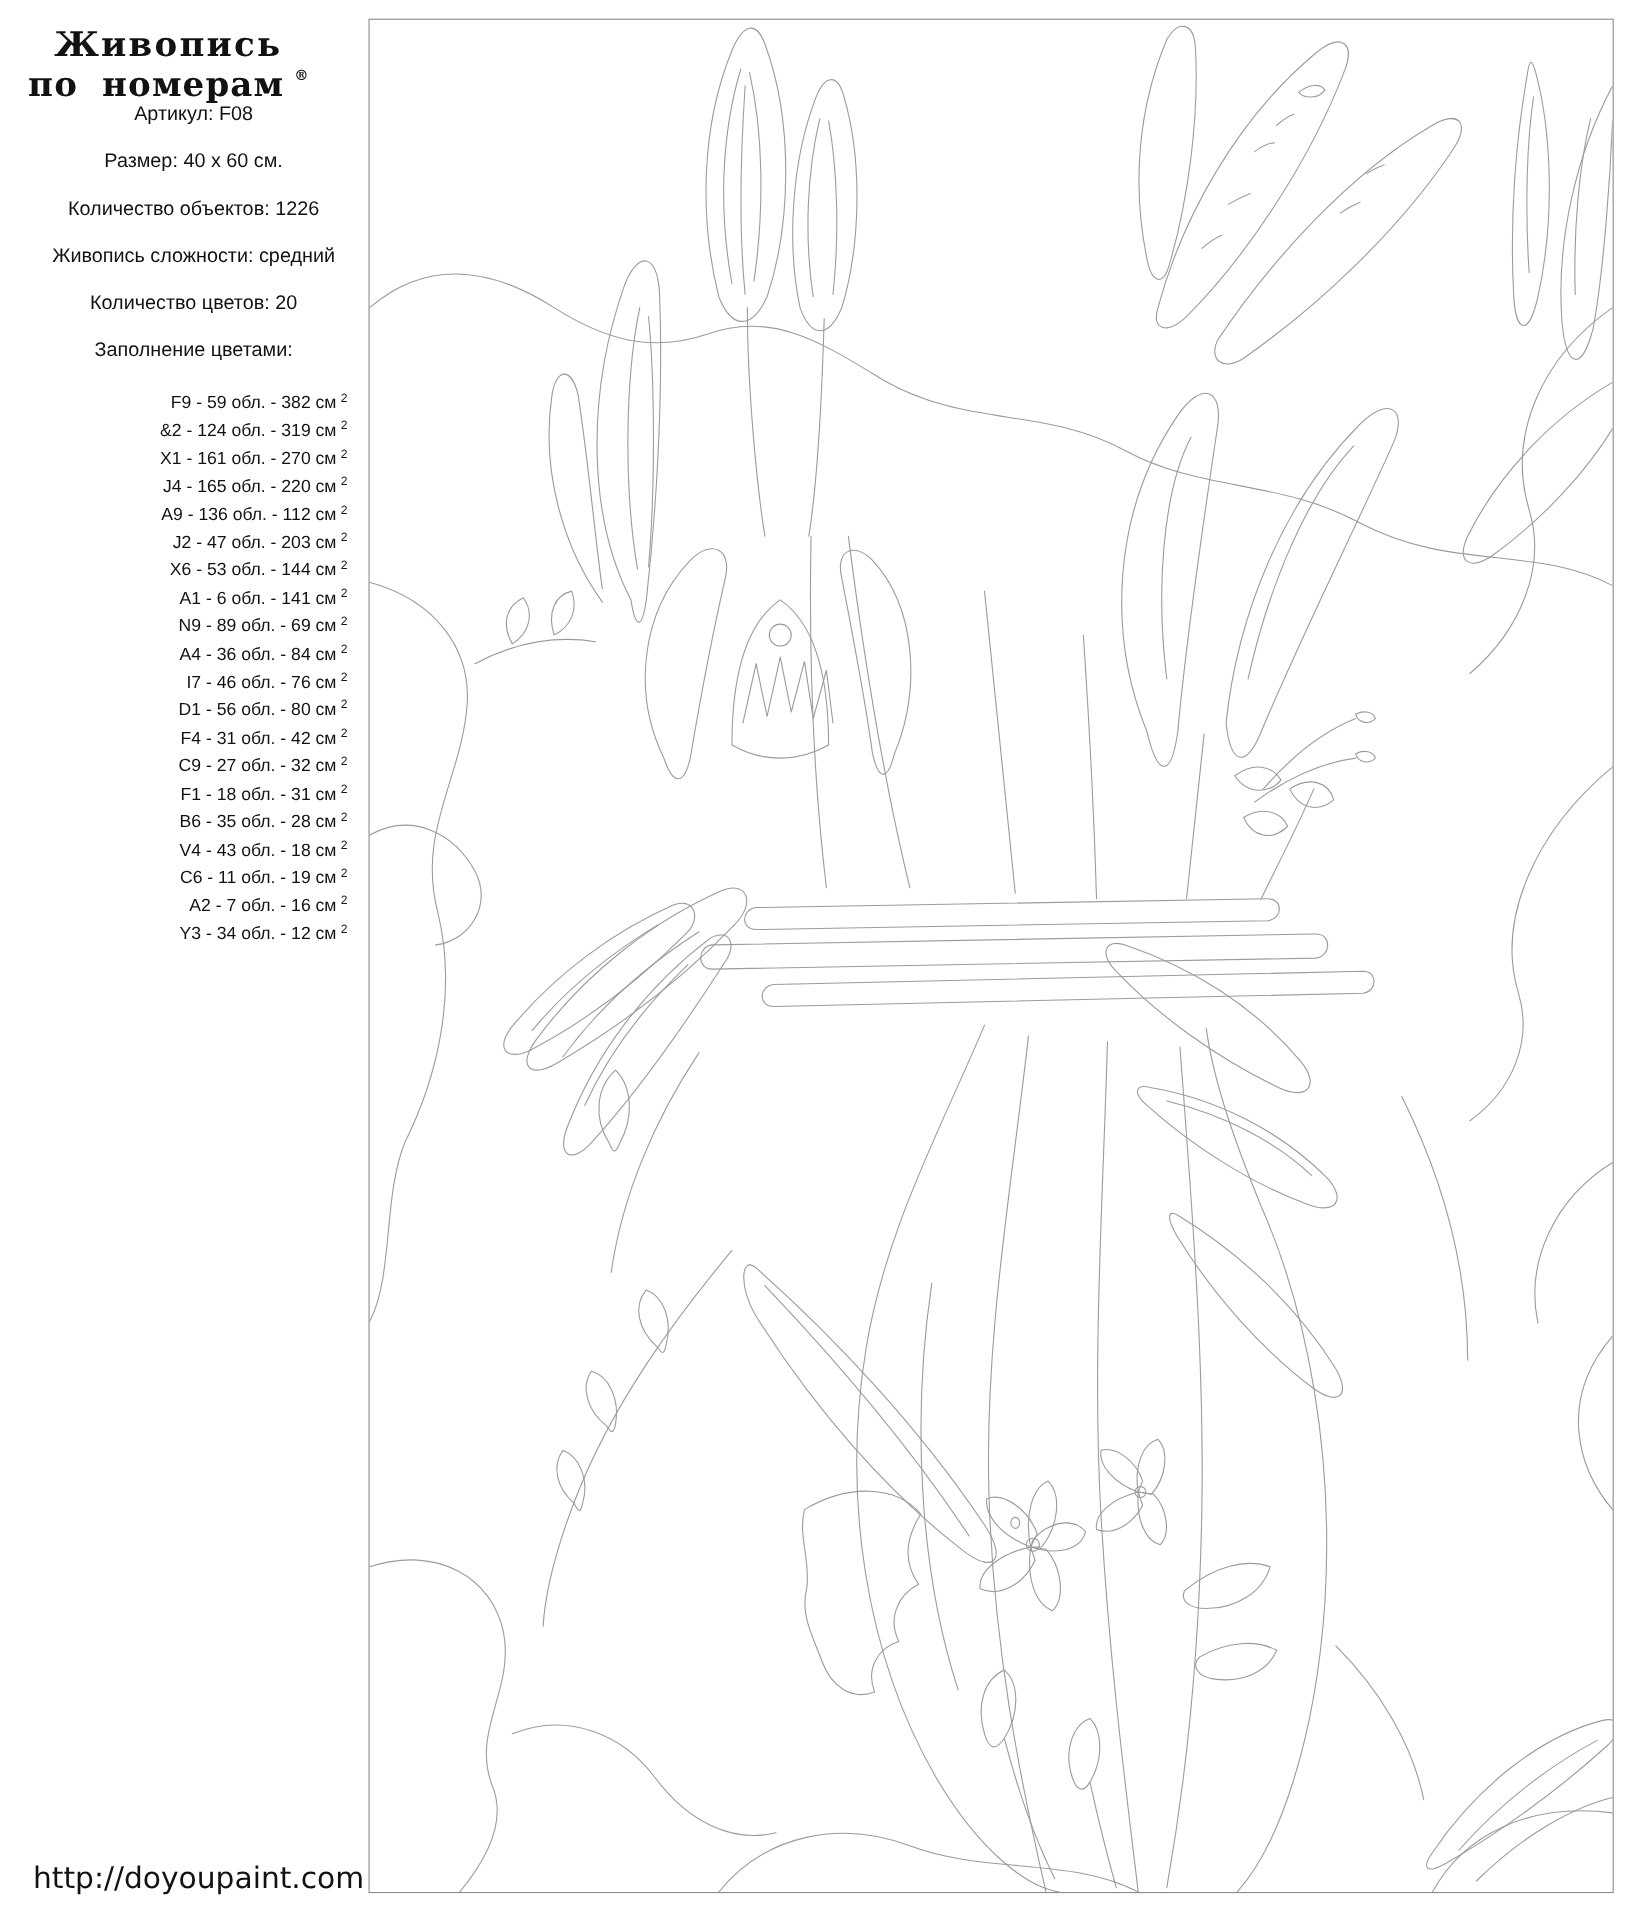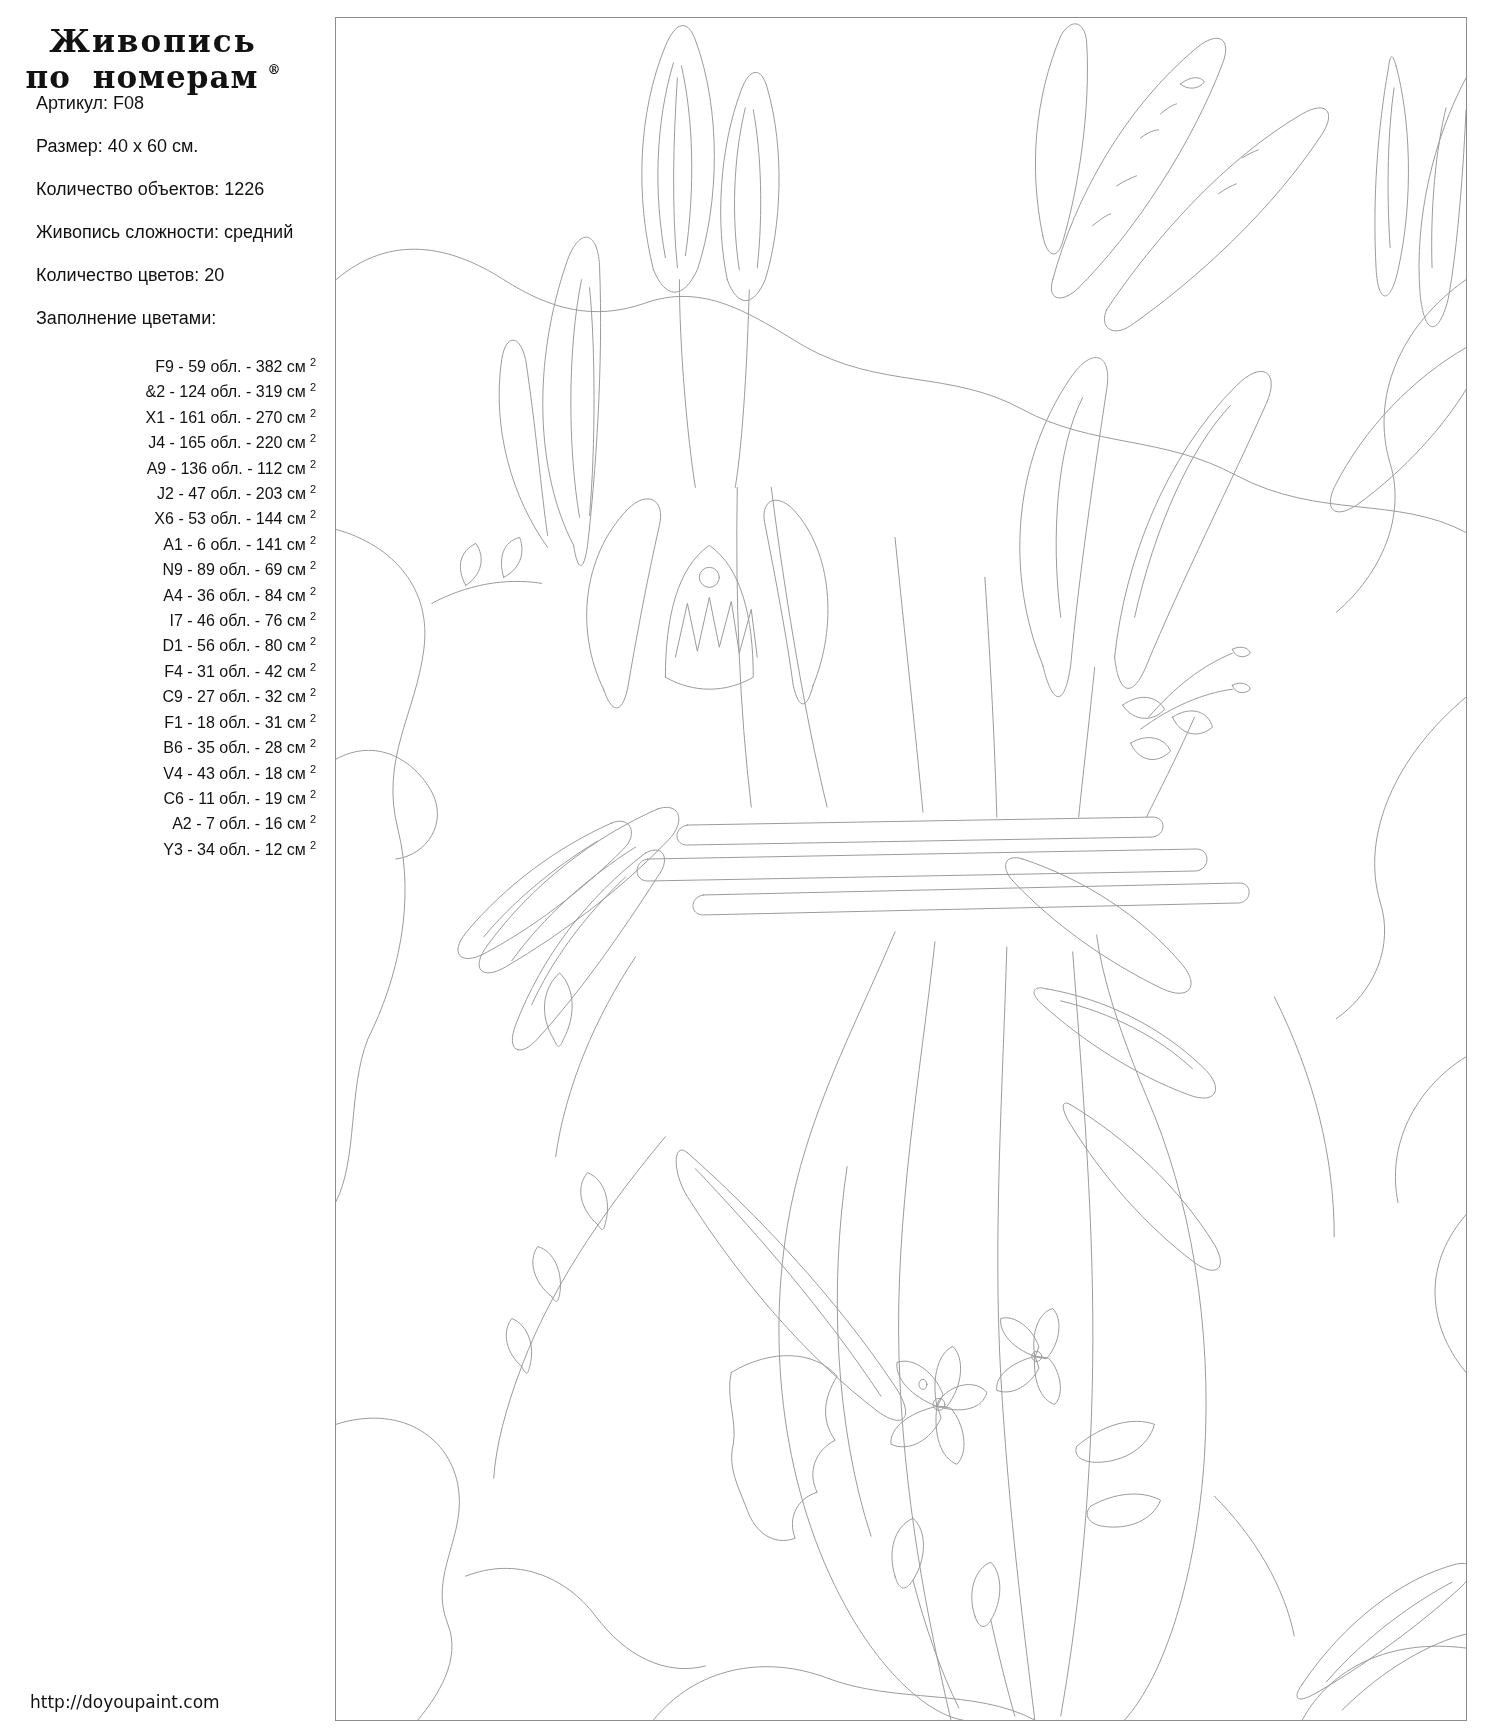--- a/index.html
+++ b/index.html
@@ -8,26 +8,26 @@
     font-family:"Liberation Sans",sans-serif;color:#121212;overflow:hidden;
   }
   
   .brand{
     position:absolute;left:20px;top:10px;width:266px;text-align:center;
     font-family:"DejaVu Serif",serif;font-weight:bold;line-height:1.15;margin-top:14px;
   }
   .brand .line1{font-size:31px;letter-spacing:2px;}
   .brand .line2{font-size:31px;word-spacing:10px;letter-spacing:1px;}
   .brand .reg{font-size:13px;vertical-align:14px;margin-left:9px;letter-spacing:0;}
-  .info{position:absolute;left:36px;top:94px;width:280px;font-size:18px;}
+  .info{position:absolute;left:36px;top:94px;width:280px;font-size:18px;text-align:center;}
   .info p{margin:0 0 25px 0;line-height:18px;}
   .fill-list{position:absolute;left:36px;top:352px;width:280px;font-size:16px;}
   .fill-list .row{line-height:21.4px;white-space:nowrap;text-align:right;}
   .sup{font-size:11px;vertical-align:6px;margin-left:4px;}
-  .footer{position:absolute;left:30px;top:1692px;font-size:17px;font-family:"DejaVu Sans",sans-serif;}
+  .footer{position:absolute;left:30px;top:1692px;font-size:27px;font-family:"DejaVu Sans",sans-serif;}
   
   .canvas{
     position:absolute;left:335px;top:17px;width:1132px;height:1704px;
     border:1px solid #8c8c8c;box-sizing:border-box;background:#fff;
   }
   .canvas svg{display:block;width:100%;height:100%;}
   .canvas path, .canvas circle, .canvas ellipse, .canvas polyline{
     fill:none;stroke-width:1;stroke-linecap:round;stroke-linejoin:round;
   }
 </style>

